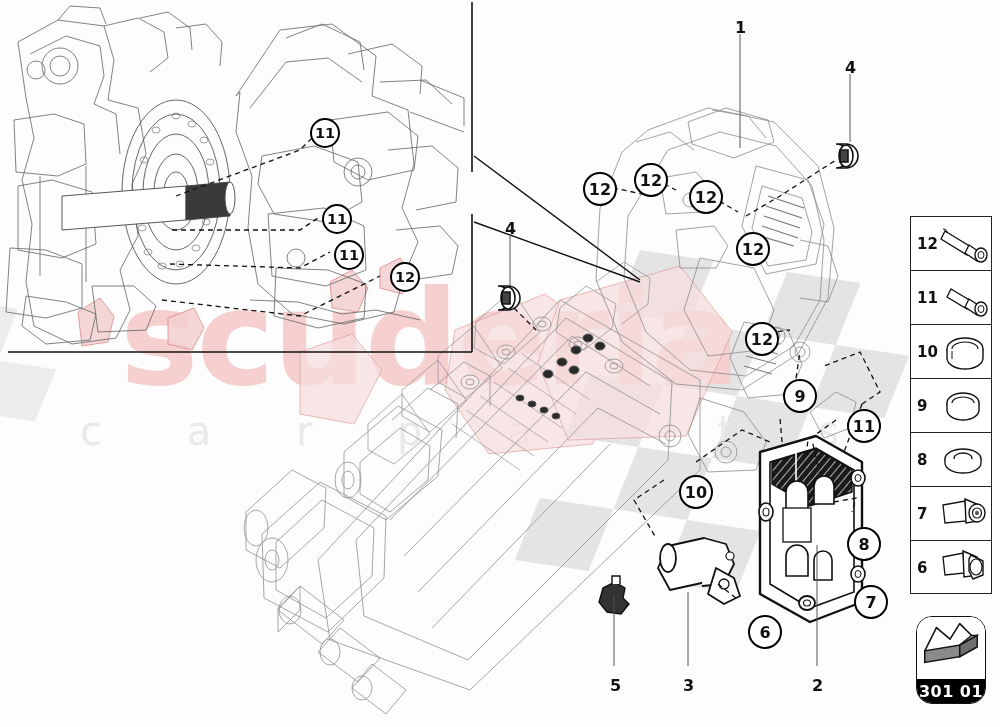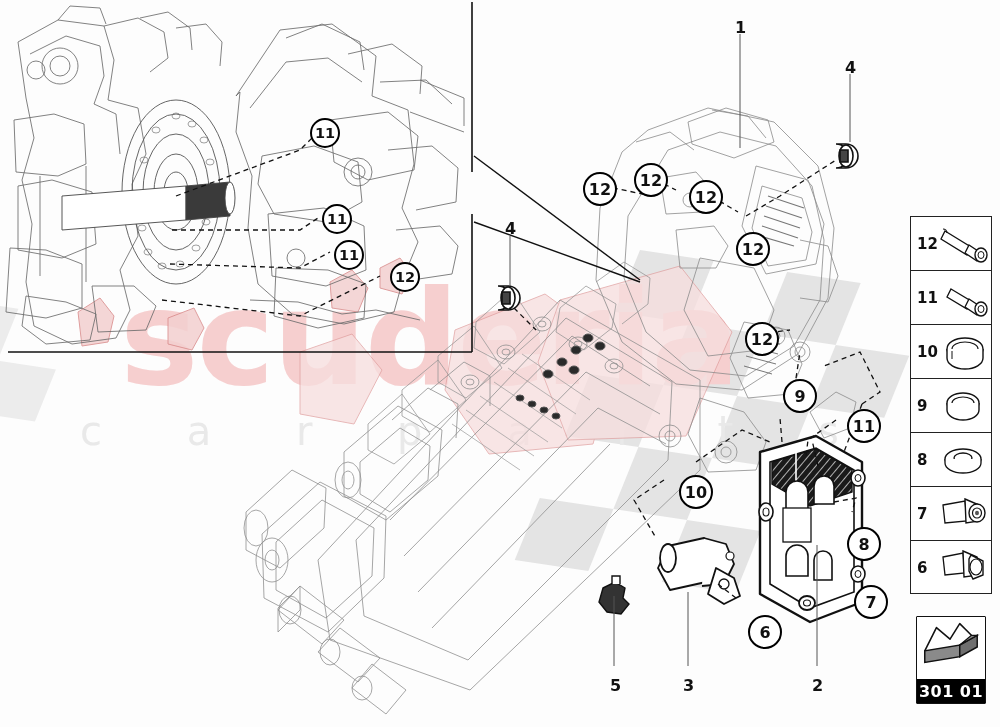--- a/index.html
+++ b/index.html
@@ -36,21 +36,21 @@
      border:1.6px solid #222;box-sizing:border-box;background:#fff;}
   .legend-row{height:54px;border-bottom:1.4px solid #222;box-sizing:border-box;
      position:relative;display:flex;align-items:center;}
   .legend-row:last-child{border-bottom:none;}
   .legend-num{font-family:"DejaVu Sans",sans-serif;font-weight:700;font-size:15px;
      color:#111;margin-left:6px;width:20px;}
   .legend-art{flex:1;height:100%;position:relative;}
 
   
   .badge{position:absolute;left:916px;top:616px;width:70px;height:88px;z-index:14;
-     background:#fff;border:1.5px solid #111;border-radius:1px;overflow:hidden;
+     background:#fff;border:1.5px solid #111;border-radius:16px;overflow:hidden;
      box-sizing:border-box;display:flex;flex-direction:column;}
   .badge-icon{flex:1;position:relative;background:#fff;}
   .badge-code{height:28px;background:#000;color:#fff;display:flex;align-items:center;
      justify-content:center;font-family:"DejaVu Sans",sans-serif;font-weight:700;
      font-size:16px;letter-spacing:.5px;}
 </style>
 </head>
 <body>
 
 <div id="stage">

